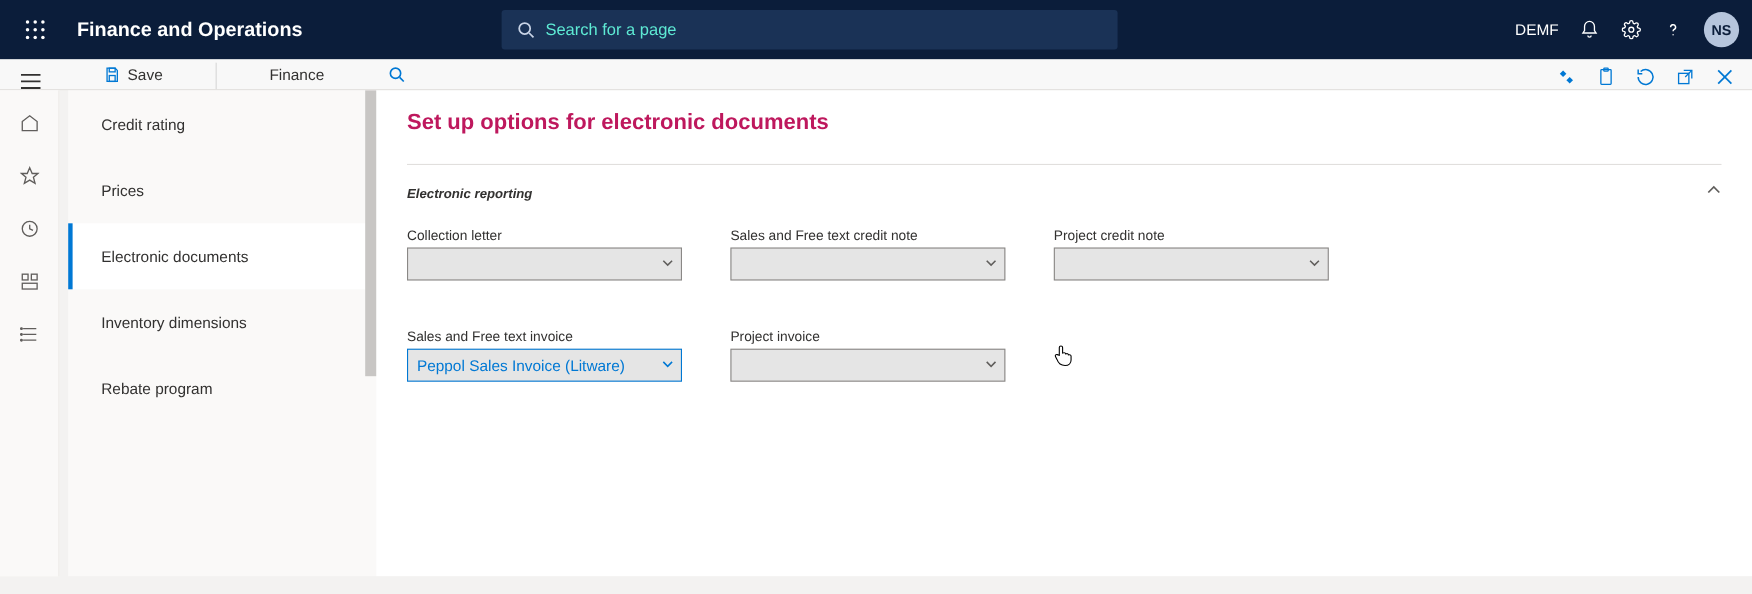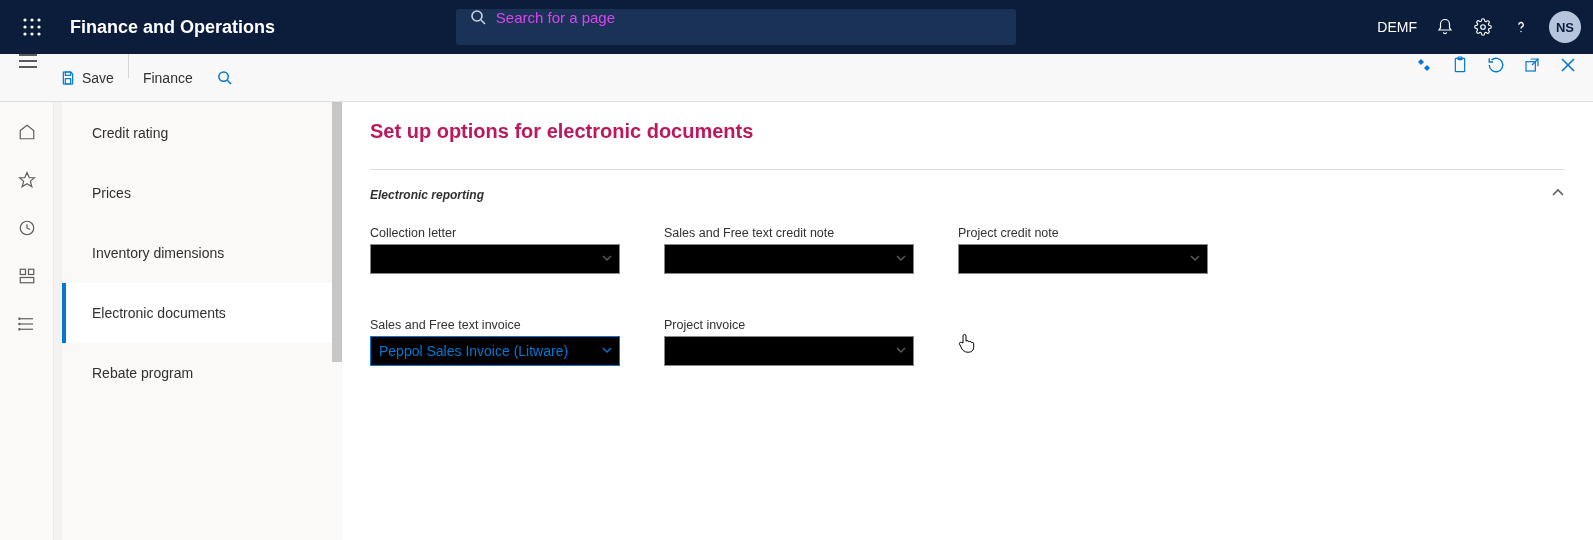--- a/index.html
+++ b/index.html
@@ -8,37 +8,37 @@
   
   .header {
     display: flex; align-items: center; height: 54px;
     background: #0b1d3a; color: #fff; padding: 0 12px;
   }
   .header .waffle { width: 40px; display:flex; justify-content:center; cursor:pointer; }
   .header .product-title { font-size: 18px; font-weight: 600; margin-left: 18px; white-space: nowrap; }
   .header .search {
     margin-left: auto; margin-right: auto;
     width: 560px; height: 36px; background: #1a3256; border-radius: 3px;
-    display:flex; align-items:flex-start; padding: 0 14px; color:#d946ef;
+    display:flex; align-items:center; padding: 0 14px; color:#5eead4;
   }
   .header .search svg { margin-right: 10px; flex-shrink:0; }
   .header .search span { font-size: 15px; }
   .header .right { display:flex; align-items:center; gap: 18px; margin-left:auto; }
   .header .right .company { font-size:14px; font-weight:400; }
   .header .right .icon-btn { width:20px; height:20px; display:flex; align-items:center; justify-content:center; cursor:pointer; }
   .header .avatar {
     width:32px; height:32px; border-radius:50%; background:#b6c5dc;
     display:flex; align-items:center; justify-content:center;
     color:#0b1d3a; font-size:13px; font-weight:600; cursor:pointer;
   }
   
   
   .actionbar {
-    display:flex; align-items:flex-start; height:48px; padding:0 8px;
-    background:#f8f8f8; border-bottom:1px solid #e1dfdd;
+    display:flex; align-items:flex-end; height:28px; padding:0 8px;
+    background:#f8f8f8; border-bottom:1px solid #e1dfdd;gap:34px;
   }
   .actionbar .left-toggle { width:40px; display:flex; justify-content:center; cursor:pointer; }
   .actionbar .btn {
     display:flex; align-items:center; gap:6px; padding:0 12px; height:100%;
     font-size:14px; color:#323130; cursor:pointer;
   }
   .actionbar .divider { width:1px; height:24px; background:#d6d6d6; margin:0 2px;}
   .actionbar .right { margin-left:auto; display:flex; align-items:center; gap:14px; padding-right:6px; }
   .actionbar .right .ab-icon { width:22px; height:22px; display:flex; align-items:center; justify-content:center; color:#0078d4; cursor:pointer; }
   
@@ -89,21 +89,21 @@
   
   .field-grid {
     display:grid; grid-template-columns: 250px 250px 250px;
     column-gap: 50px; row-gap: 18px; gap: 44px;
   }
   .field { display:flex; flex-direction:column; }
   .field-label { font-size:12.5px; color:#323130; margin-bottom:4px; }
   .combo {
     position:relative; height:30px; border:1px solid #8a8886;
     display:flex; align-items:center; padding:0 28px 0 8px; font-size:14px;
-    background:#000000; cursor:pointer;
+    background:#e5e5e5; cursor:pointer;
   }
   .combo.active { border-color:#0078d4; color:#0078d4; }
   .combo .caret {
     position:absolute; right:6px; top:50%; transform:translateY(-50%);
     pointer-events:none; color:#605e5c;
   }
   .combo.active .caret { color:#0078d4; }
   
   .cursor-hand {
     position:absolute; width:20px; height:22px; pointer-events:none;
@@ -259,22 +259,22 @@
   </div>
 
   <div class="content">
 
     <div class="panel-wrap">
 
       <div class="side-panel">
         <div class="scroll-arrow up">▲</div>
         <div class="side-panel-item">Credit rating</div>
         <div class="side-panel-item">Prices</div>
+        <div class="side-panel-item active">Electronic documents</div>
         <div class="side-panel-item">Inventory dimensions</div>
-        <div class="side-panel-item active">Electronic documents</div>
         <div class="side-panel-item">Rebate program</div>
 
       </div>
 
       <div class="form-area">
         <div class="form-title">Set up options for electronic documents</div>
         <div class="section-divider"></div>
         <div class="section-header">
           <div class="label">Electronic reporting</div>
           <div class="chevron">

